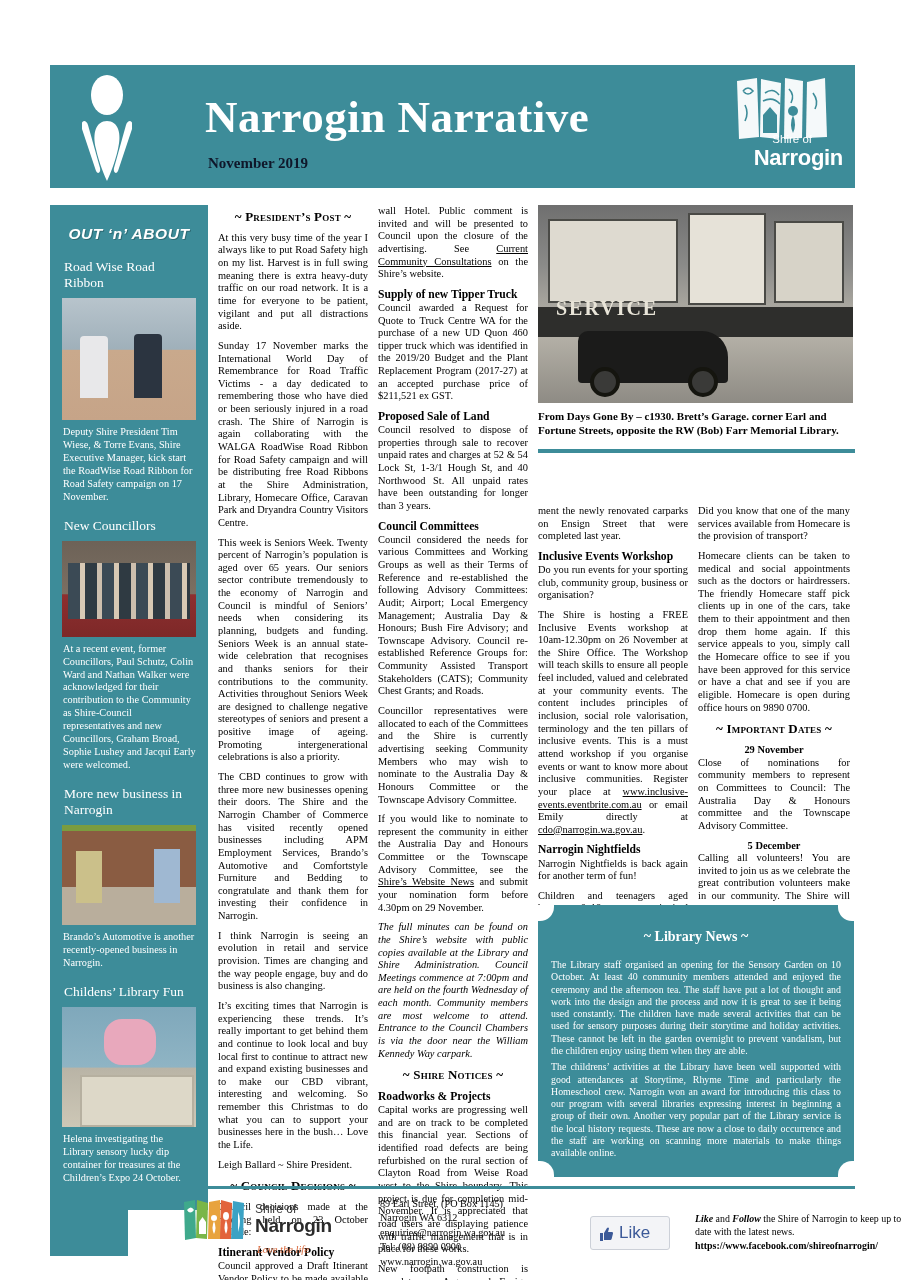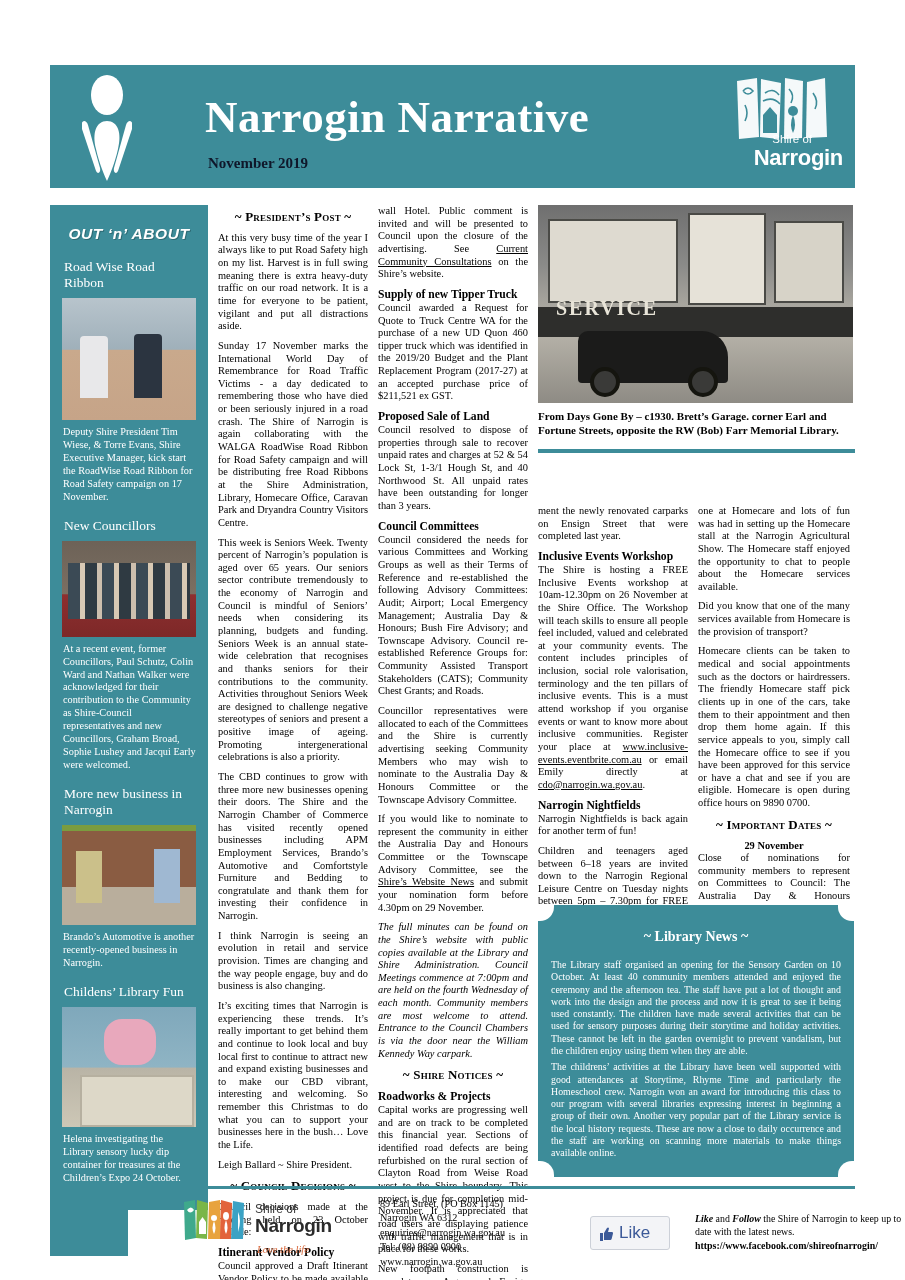--- a/index.html
+++ b/index.html
@@ -290,30 +290,30 @@
     <div class="hero-car"></div>
     <div class="hero-w1"></div>
     <div class="hero-w2"></div>
   </div>
   <div class="hero-cap">From Days Gone By – c1930. Brett’s Garage. corner Earl and Fortune Streets, opposite the RW (Bob) Farr Memorial Library.</div>
   <div class="hr-teal hr1"></div>
 
   <div class="col c3">
     <p>ment the newly renovated carparks on Ensign Street that were completed last year.</p>
     <div class="sub-h">Inclusive Events Workshop</div>
+    <p>Do you run events for your sporting club, community group, business or organisation?</p>
     <p><span>The Shire is hosting a FREE Inclusive Events workshop at 10am-12.30pm on 26 November at the Shire Office. The Workshop will teach skills to ensure all people feel included, valued and celebrated at your community events. The content includes principles of inclusion, social role valorisation, terminology and the ten pillars of inclusive events. This is a must attend workshop if you organise events or want to know more about inclusive communities. Register your place at </span><span class="lnk">www.inclusive-events.eventbrite.com.au</span><span> or email Emily directly at </span><span class="lnk">cdo@narrogin.wa.gov.au</span><span>.</span></p>
     <div class="sub-h">Narrogin Nightfields</div>
     <p>Narrogin Nightfields is back again for another term of fun!</p>
     <p>Children and teenagers aged between 6–18 years are invited down to the Narrogin Regional Leisure Centre on Tuesday nights between 5pm – 7.30pm for FREE organised sports. Come down and try a new sport, hang out in the chill out zone with friends and grab a bite to eat! Narrogin Nightfields will run until Tuesday 10th December. For more information contact Courtney Donnelly on 0477 615 114.</p>
     <div class="sec-h">~ Homecare Highlights ~</div>
     <p>October was a busy month for every-</p>
   </div>
 
   <div class="col c4">
-    <p>one at Homecare and lots of fun was had in setting up the Homecare stall at the Narrogin Agricultural Show. The Homecare staff enjoyed the opportunity to chat to people about the Homecare services available.</p>
     <p>Did you know that one of the many services available from Homecare is the provision of transport?</p>
     <p>Homecare clients can be taken to medical and social appointments such as the doctors or hairdressers. The friendly Homecare staff pick clients up in one of the cars, take them to their appointment and then drop them home again. If this service appeals to you, simply call the Homecare office to see if you have been approved for this service or have a chat and see if you are eligible. Homecare is open during office hours on 9890 0700.</p>
     <div class="sec-h">~ Important Dates ~</div>
     <p class="ctr bold tight">29 November</p>
     <p>Close of nominations for community members to represent on Committees to Council: The Australia Day &amp; Honours committee and the Townscape Advisory Committee.</p>
     <p class="ctr bold tight">5 December</p>
     <p>Calling all volunteers! You are invited to join us as we celebrate the great contribution volunteers make in our community. The Shire will host the Thank a Volunteer Day Sundowner at the John Higgins Community Centre on Thursday 5 December at 6 pm.</p>
     <p>Please RSVP to Loriann on 9890 0923 by Thursday 28 November.</p>
   </div>
 

